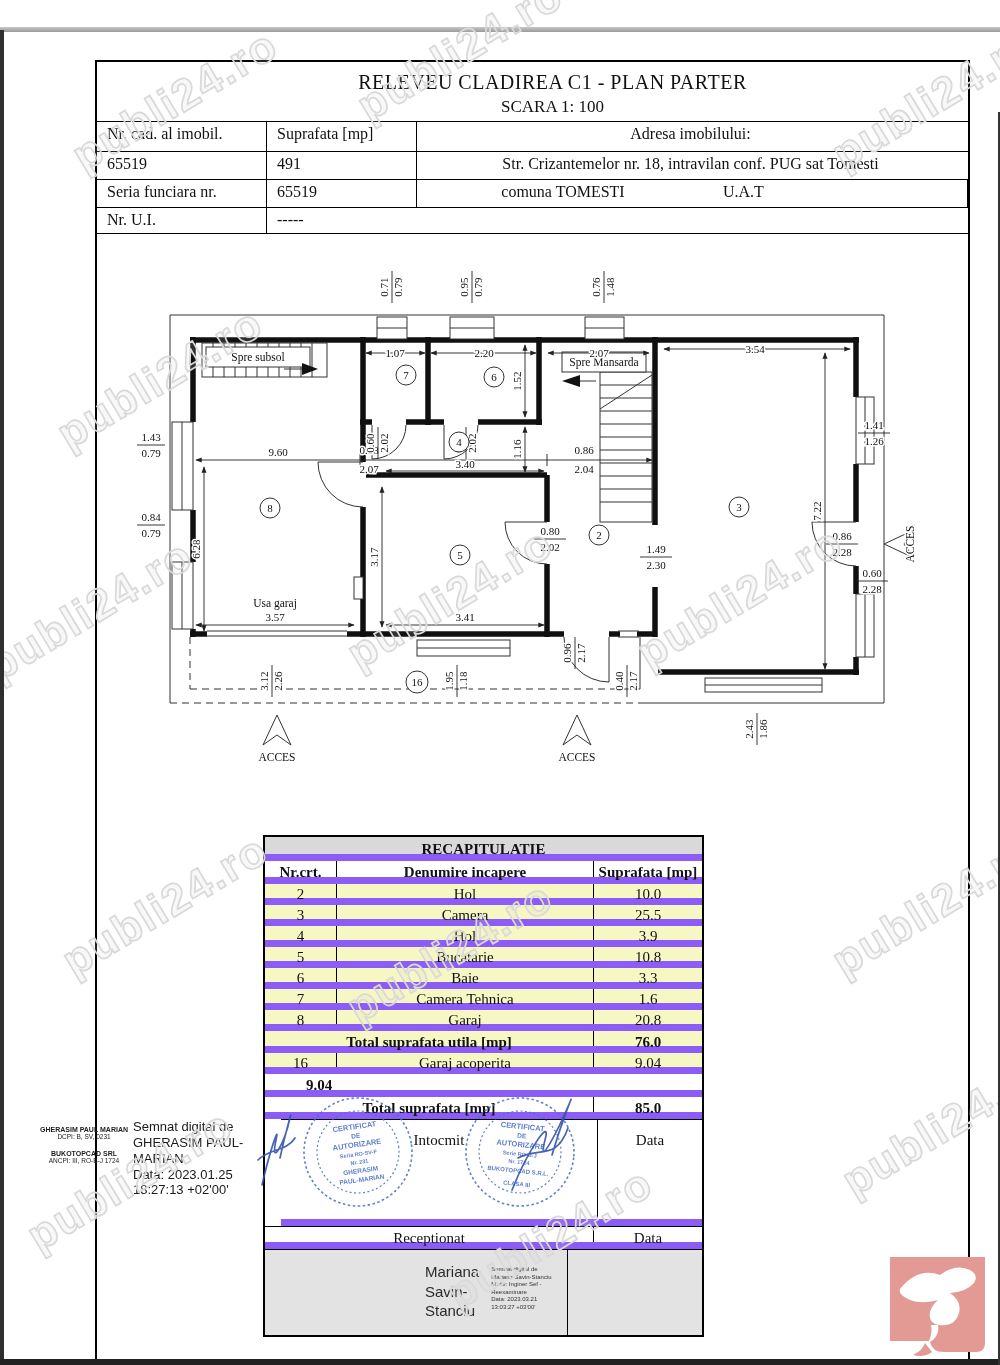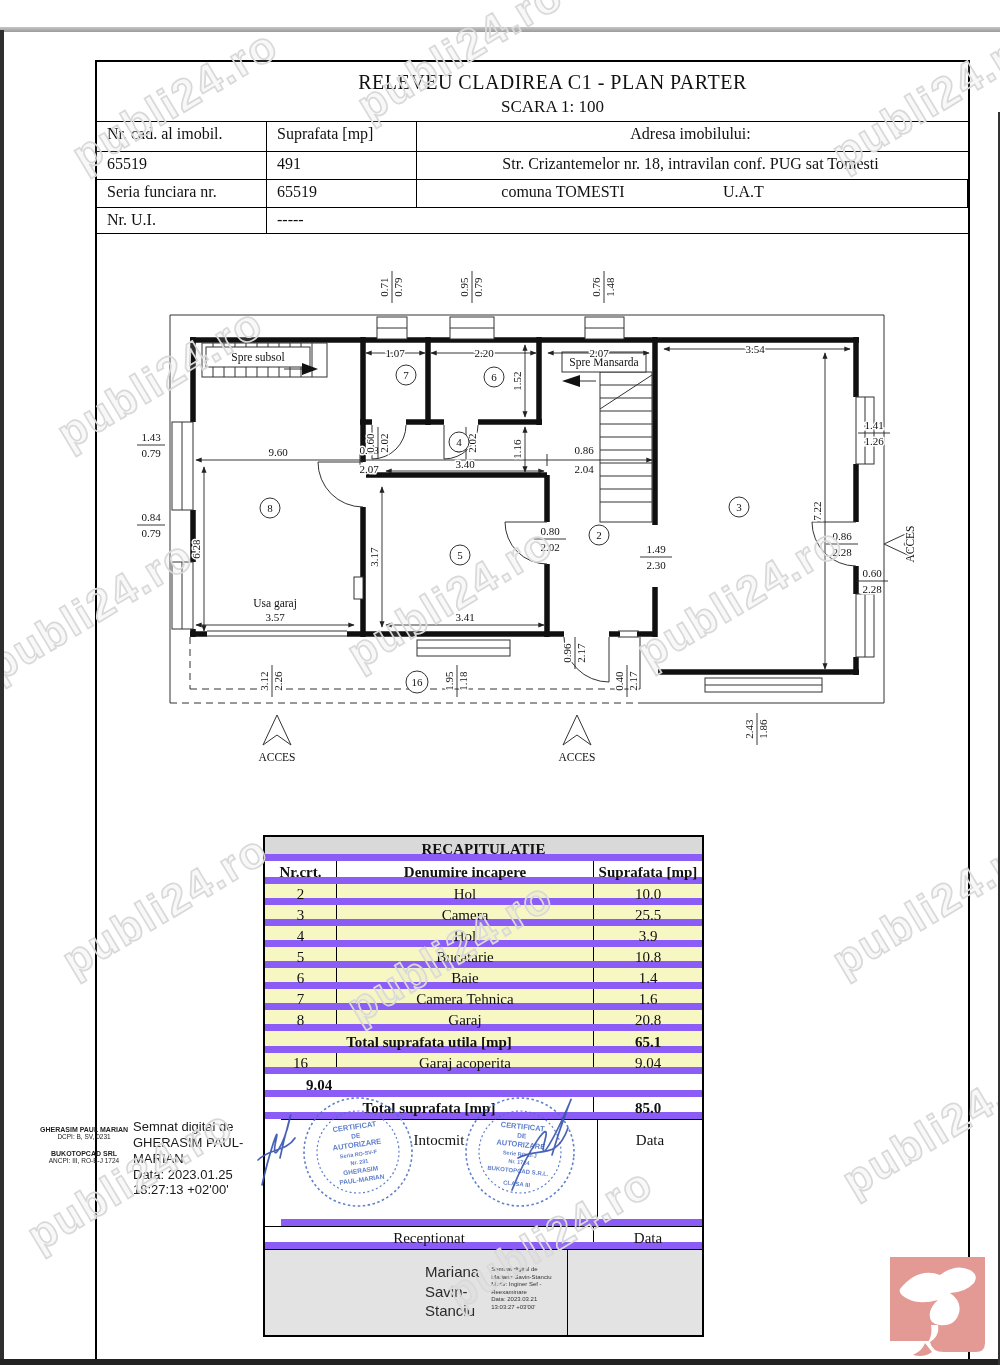--- a/index.html
+++ b/index.html
@@ -372,35 +372,35 @@
           <div class="c3">3.9</div>
         </div>
       <div class="rr h21">
           <div class="c1">5</div>
           <div class="c2">Bucatarie</div>
           <div class="c3">10.8</div>
         </div>
       <div class="rr h21">
           <div class="c1">6</div>
           <div class="c2">Baie</div>
-          <div class="c3">1.4</div>
+          <div class="c3">3.3</div>
         </div>
       <div class="rr h21">
           <div class="c1">7</div>
           <div class="c2">Camera Tehnica</div>
           <div class="c3">1.6</div>
         </div>
       <div class="rr h21">
           <div class="c1">8</div>
           <div class="c2">Garaj</div>
           <div class="c3">20.8</div>
         </div>
       <div class="rr bold h22">
           <div class="c12">Total suprafata utila [mp]</div>
-          <div class="c3">65.1</div>
+          <div class="c3">76.0</div>
         </div>
       <div class="rr h21">
           <div class="c1">16</div>
           <div class="c2">Garaj acoperita</div>
           <div class="c3">9.04</div>
         </div>
       <div class="rr wbg bold h23">
           <div class="c3">9.04</div>
         </div>
       <div class="rr wbg bold h22">

